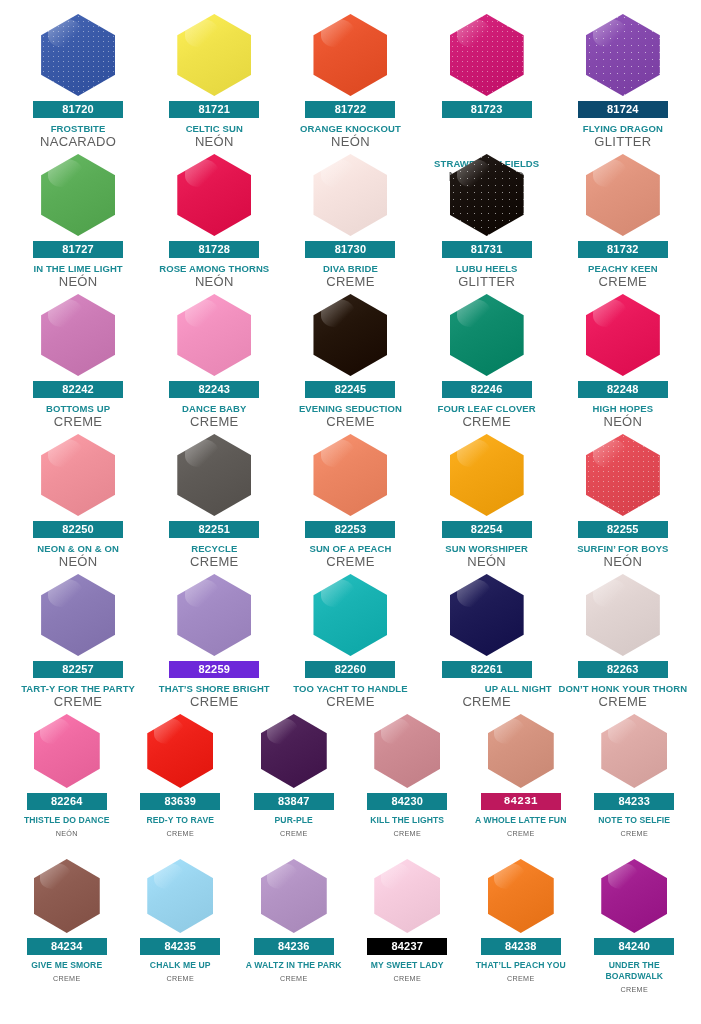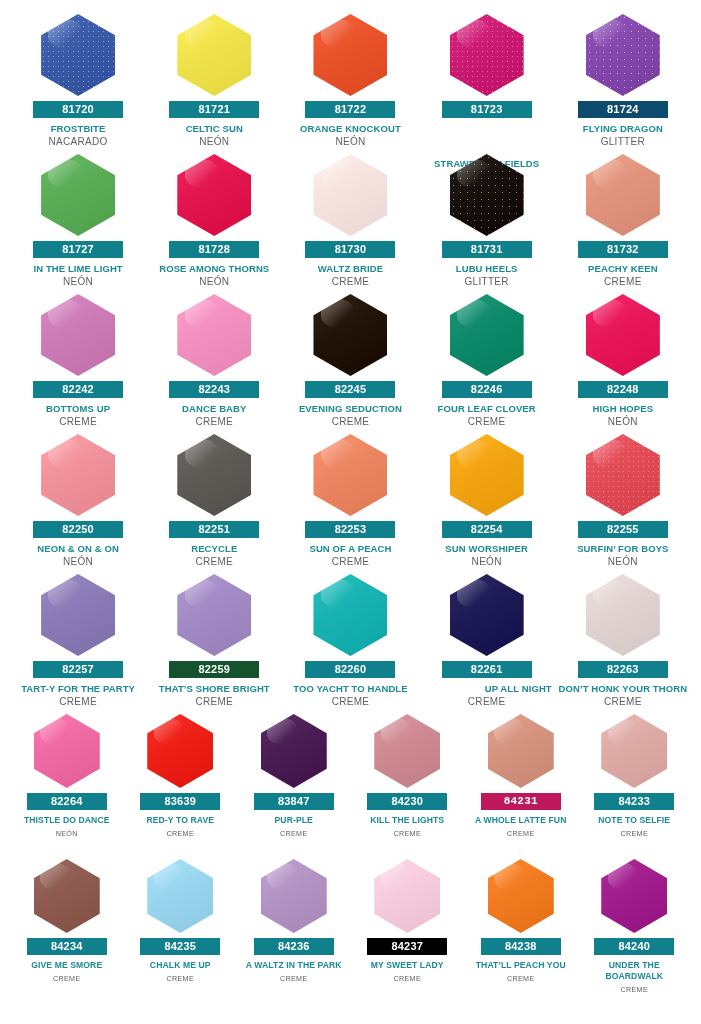--- a/index.html
+++ b/index.html
@@ -93,21 +93,21 @@
     font-size: 9.5px;
     font-weight: bold;
     letter-spacing: .1px;
     text-align: center;
     line-height: 11px;
     width: 100%;
   }
   .row-6 .color-name { font-size: 8.6px; }
   .finish-name {
     margin-top: 3px;
-    font-size: 10px;
+    font-size: 13px;
     letter-spacing: .3px;
     text-align: center;
     line-height: 9px;
   }
   .row-6 .finish-name { font-size: 7.2px; }
 </style>
 </head>
 <body style="background: rgb(255, 255, 255);">
 
 <div id="chart-sheet">
@@ -187,21 +187,21 @@
         <div class="color-name" style="color: rgb(26, 138, 148);">ROSE AMONG THORNS</div>
         <div class="finish-name" style="color: rgb(94, 94, 94);">NEÓN</div>
       </div>
       <div class="swatch-cell">
         <div class="hex-wrap">
           <div class="hex" style="background: linear-gradient(150deg, rgb(255, 240, 236) 0%, rgb(246, 226, 222) 42%, rgb(234, 214, 210) 100%);">
             <div class="gloss"></div>
           </div>
         </div>
         <div class="code-band" style="background: rgb(16, 129, 140);">81730</div>
-        <div class="color-name" style="color: rgb(26, 138, 148);">WALTZ BRIDE</div>
+        <div class="color-name" style="color: rgb(26, 138, 148);">DIVA BRIDE</div>
         <div class="finish-name" style="color: rgb(94, 94, 94);">CREME</div>
       </div>
       <div class="swatch-cell">
         <div class="hex-wrap">
           <div class="hex glitter" style="background: linear-gradient(150deg, rgb(37, 30, 26) 0%, rgb(23, 16, 12) 42%, rgb(11, 4, 0) 100%);">
             <div class="sparkle"></div>
             <div class="gloss"></div>
           </div>
         </div>
         <div class="code-band" style="background: rgb(16, 129, 140);">81731</div>
@@ -334,21 +334,21 @@
         <div class="code-band" style="background: rgb(16, 129, 140); text-align: center;">82257</div>
         <div class="color-name" style="color: rgb(26, 138, 148);">TART-Y FOR THE PARTY</div>
         <div class="finish-name" style="color: rgb(94, 94, 94);">CREME</div>
       </div>
       <div class="swatch-cell">
         <div class="hex-wrap">
           <div class="hex" style="background: linear-gradient(150deg, rgb(176, 152, 210) 0%, rgb(162, 138, 196) 42%, rgb(150, 126, 184) 100%);">
             <div class="gloss"></div>
           </div>
         </div>
-        <div class="code-band" style="background: #14532d;">82259</div>
+        <div class="code-band" style="background: #6d28d9;">82259</div>
         <div class="color-name" style="color: rgb(26, 138, 148);">THAT’S SHORE BRIGHT</div>
         <div class="finish-name" style="color: rgb(94, 94, 94);">CREME</div>
       </div>
       <div class="swatch-cell">
         <div class="hex-wrap">
           <div class="hex" style="background: linear-gradient(150deg, rgb(38, 192, 192) 0%, rgb(24, 178, 178) 42%, rgb(12, 166, 166) 100%);">
             <div class="gloss"></div>
           </div>
         </div>
         <div class="code-band" style="background: rgb(16, 129, 140);">82260</div>

